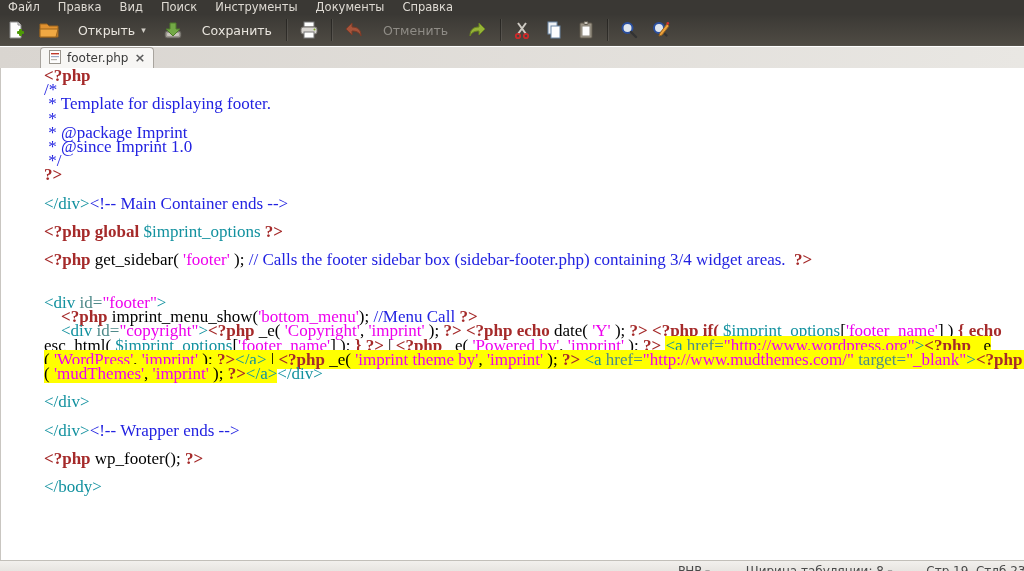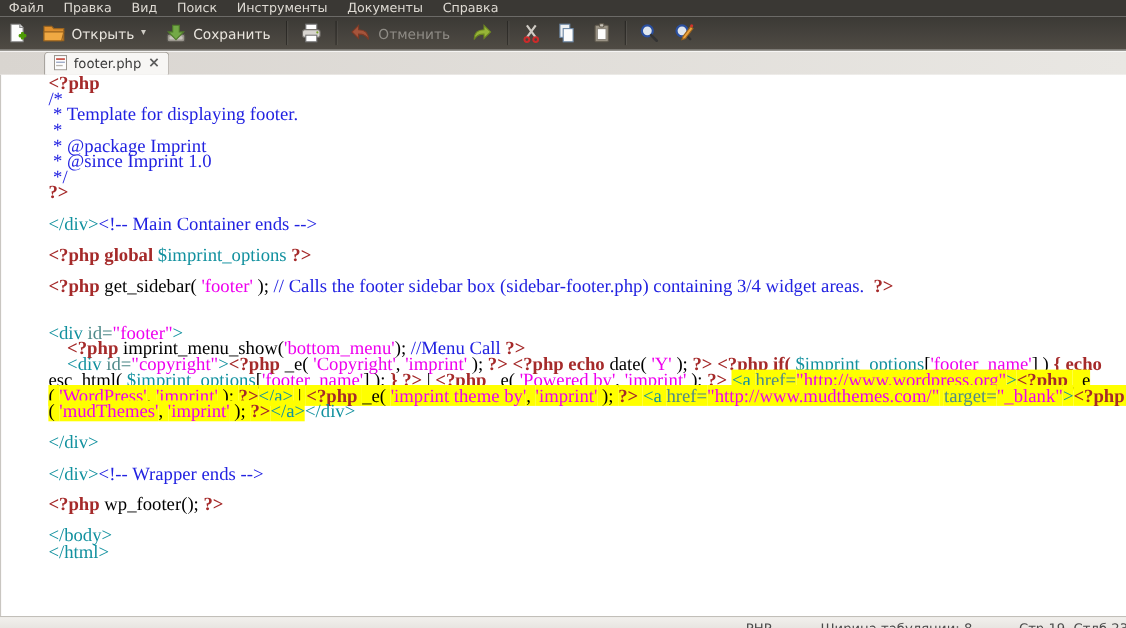--- a/index.html
+++ b/index.html
@@ -10,21 +10,21 @@
   
   .menubar { position:absolute; top:0; left:0; right:0; height:15px;
              background:#3a3834; display:flex; align-items:flex-start; }
   .menu-item { color:#dfdbd4; font-size:11.5px; line-height:15px; padding:0 9px; cursor:default; }
   .menu-item:first-child { padding-left:8px; }
 
   
   .toolbar { position:absolute; top:15px; left:0; right:0; height:31px;
              background:linear-gradient(#3b3935,#4f4b44); border-bottom:1px solid #55524a;
              display:flex; align-items:center; }
-  .tb-btn { display:flex; align-items:center; gap:5px; padding:3px 6px; border-radius:3px; }
+  .tb-btn { display:flex; align-items:center; gap:18px; padding:3px 6px; border-radius:3px; }
   .tb-btn svg { display:block; }
   .tb-label { color:#e9e5de; font-size:12.5px; }
   .tb-label.disabled { color:#8f8c86; }
   .tb-sep { width:1px; height:22px; background:rgba(0,0,0,.35);
             box-shadow:1px 0 0 rgba(255,255,255,.08); margin:0 5px; }
   .dd-arrow { color:#cfccc5; font-size:9px; padding:3px 4px 3px 0; }
 
   
   .tabbar { position:absolute; top:47px; left:0; right:0; height:21px;
             background:linear-gradient(90deg,#d9d5d0,#e9e7e3); display:flex; align-items:flex-end;padding-left:36px; }
@@ -220,21 +220,20 @@
         <div class="code-line"><span class="tok-p hl">( </span><span class="tok-s hl">'WordPress'</span><span class="tok-p hl">, </span><span class="tok-s hl">'imprint'</span><span class="tok-p hl"> ); </span><span class="tok-k hl">?&gt;</span><span class="tok-t hl">&lt;/a&gt;</span><span class="tok-p hl"> | </span><span class="tok-k hl">&lt;?php </span><span class="tok-p hl">_e( </span><span class="tok-s hl">'imprint theme by'</span><span class="tok-p hl">, </span><span class="tok-s hl">'imprint'</span><span class="tok-p hl"> ); </span><span class="tok-k hl">?&gt;</span><span class="tok-p hl"> </span><span class="tok-t hl">&lt;a </span><span class="tok-a hl">href=</span><span class="tok-s hl">"http://www.mudthemes.com/"</span><span class="tok-p hl"> </span><span class="tok-a hl">target=</span><span class="tok-s hl">"_blank"</span><span class="tok-t hl">&gt;</span><span class="tok-k hl">&lt;?php </span><span class="tok-p hl">_e</span></div>
         <div class="code-line"><span class="tok-p hl">( </span><span class="tok-s hl">'mudThemes'</span><span class="tok-p hl">, </span><span class="tok-s hl">'imprint'</span><span class="tok-p hl"> ); </span><span class="tok-k hl">?&gt;</span><span class="tok-t hl">&lt;/a&gt;</span><span class="tok-t">&lt;/div&gt;</span></div>
         <div class="code-line"></div>
         <div class="code-line"><span class="tok-t">&lt;/div&gt;</span></div>
         <div class="code-line"></div>
         <div class="code-line"><span class="tok-t">&lt;/div&gt;</span><span class="tok-c">&lt;!-- Wrapper ends --&gt;</span></div>
         <div class="code-line"></div>
         <div class="code-line"><span class="tok-k">&lt;?php </span><span class="tok-p">wp_footer(); </span><span class="tok-k">?&gt;</span></div>
         <div class="code-line"></div>
         <div class="code-line"><span class="tok-t">&lt;/body&gt;</span></div>
-        <div class="code-line"><span class="tok-t">&lt;/html&gt;</span></div>
       </div>
   </div>
 
   <div class="statusbar">
     <span class="sb-item sb-lang">
       <span>PHP</span>
       <span class="sb-arrow">▾</span>
     </span>
     <span class="sb-item sb-tab">
       <span>Ширина табуляции: 8</span>

